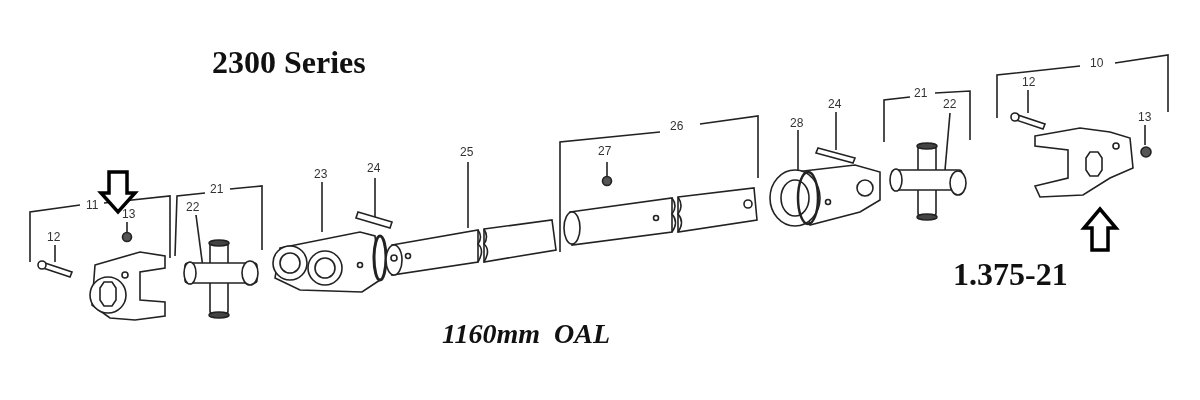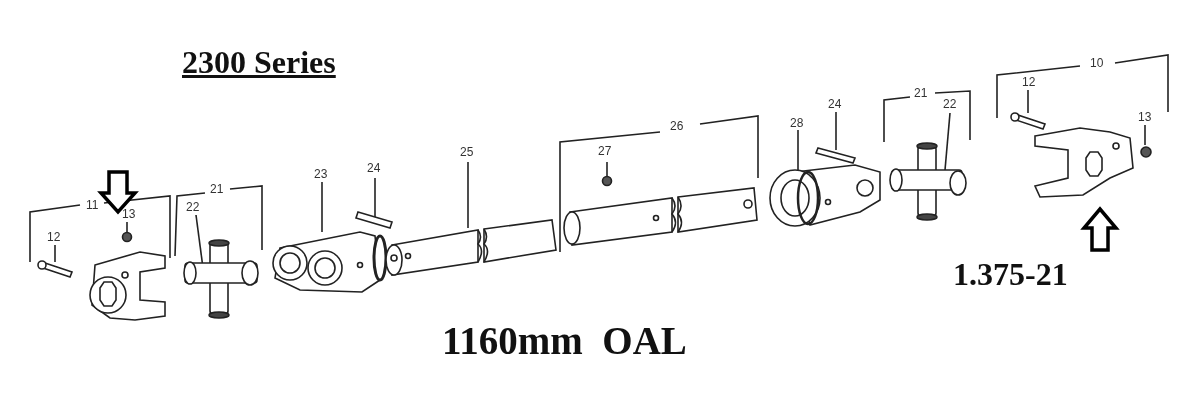--- a/index.html
+++ b/index.html
@@ -158,19 +158,19 @@
     </g>
 
     <g>
       <path d="M109,172 L127,172 L127,193 L135,193 L118,212 L101,193 L109,193 Z" fill="#fff" stroke="#000" stroke-width="3.5" stroke-linejoin="miter"></path>
     </g>
     <g>
       <path d="M1092,250 L1108,250 L1108,228 L1116,228 L1100,209 L1084,228 L1092,228 Z" fill="#fff" stroke="#000" stroke-width="3.5" stroke-linejoin="miter"></path>
     </g>
   </svg>
 
-  <div class="lbl" style="left:182px;top:44px;font-size:32px;text-decoration:underline;">2300 Series</div>
+  <div class="lbl" style="left:212px;top:44px;font-size:32px;">2300 Series</div>
 
 
   <div class="lbl" style="left:953px;top:256px;font-size:32px;">1.375-21</div>
 
-  <div class="lbl" style="left:442px;top:318px;font-size:39px;white-space:pre;">1160mm  OAL</div>
+  <div class="lbl" style="left:442px;top:318px;font-size:28px;white-space:pre;font-style:italic;">1160mm  OAL</div>
 </div>
 
 </body></html>

